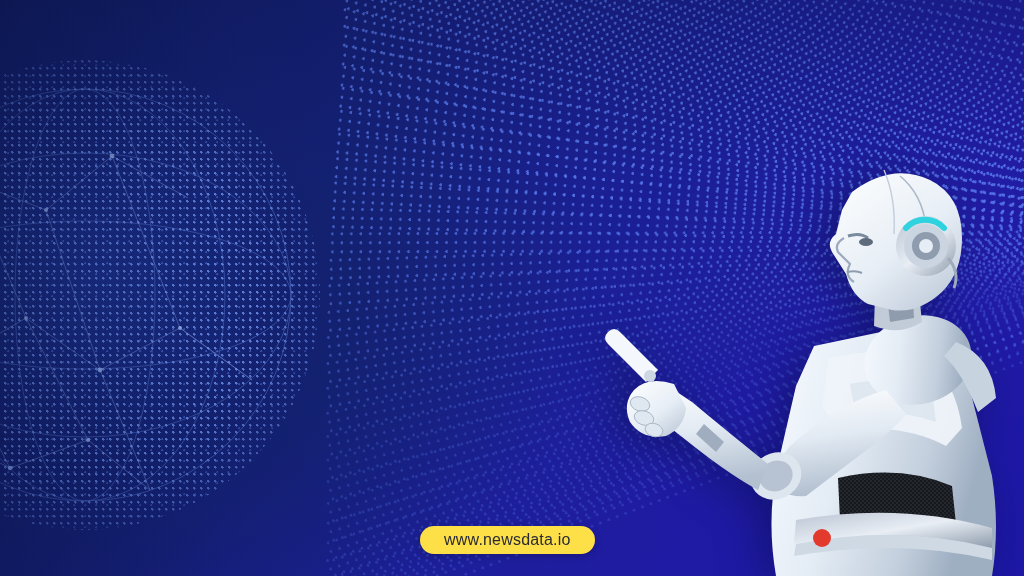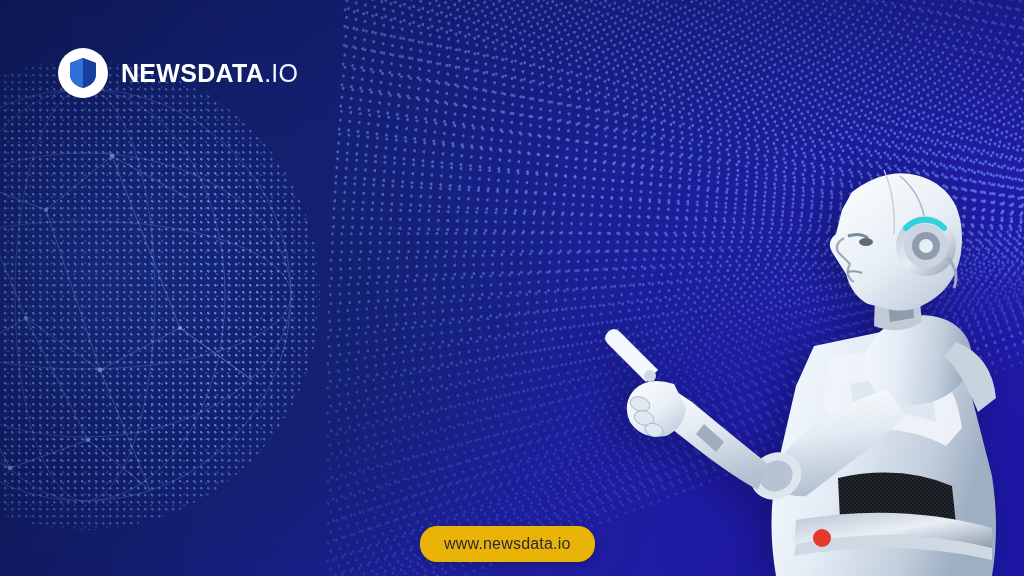--- a/index.html
+++ b/index.html
@@ -151,24 +151,24 @@
     transform: scaleX(0.97);
     transform-origin: left center;
   }
   .title-sub .ln { display: block; }
 
   
   .url-pill {
     position: absolute;
     left: 420px;
     top: 526px;
-    height: 36px;
+    height: 28px;
     padding: 0 24px;
     border-radius: 17px;
-    background: #eab308;
+    background: #fde047;
     color: #2a2a33;
     font-size: 16px;
     letter-spacing: 0.2px;
     display: flex;
     align-items: center;
     justify-content: center;
     box-shadow: 0 2px 7px rgba(0,0,0,0.22);
     white-space: nowrap;
   }
 
@@ -348,31 +348,19 @@
     <path d="M284 24 Q296 52 294 88" fill="none" stroke="#c2ccd9" stroke-width="1.4"></path>
 
     <circle cx="326" cy="100" r="30" fill="url(#metalG)"></circle>
     <circle cx="326" cy="100" r="22" fill="#cbd5e1"></circle>
     <circle cx="326" cy="100" r="14" fill="#8e9cad"></circle>
     <circle cx="326" cy="100" r="7" fill="#e6edf5"></circle>
     <path d="M306 82 A26 26 0 0 1 344 82" fill="none" stroke="#2fd3e0" stroke-width="6" stroke-linecap="round"></path>
     <path d="M348 112 Q360 126 354 142" fill="none" stroke="#9dabbc" stroke-width="3"></path>
   </svg>
 
-  <div class="logo-row">
-    <div class="logo-mark">
-      <svg width="30" height="32" viewBox="0 0 30 32">
-        <path d="M15 1 L28 6 V17 Q28 27 15 31 Q2 27 2 17 V6 Z" fill="#1a4fb5"></path>
-        <path d="M15 1 L2 6 V17 Q2 27 15 31 Z" fill="#2f6fd8"></path>
-        <path d="M15 1 L28 6 V17 Q28 27 15 31 Z" fill="#17409b"></path>
-      </svg>
-    </div>
-    <div class="logo-word">
-      <span>NEWSDATA</span><span class="tld">.IO</span>
-    </div>
-  </div>
 
 
   <div class="url-pill">
     <span>www.newsdata.io</span>
   </div>
 
 </div>
 
 </body></html>

